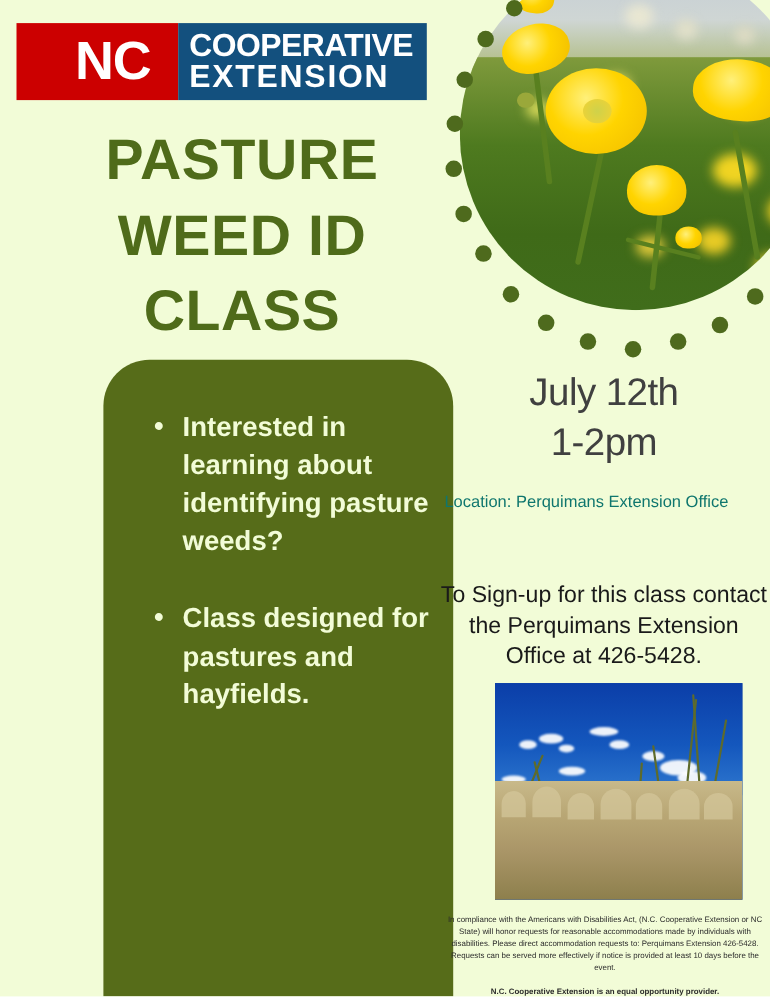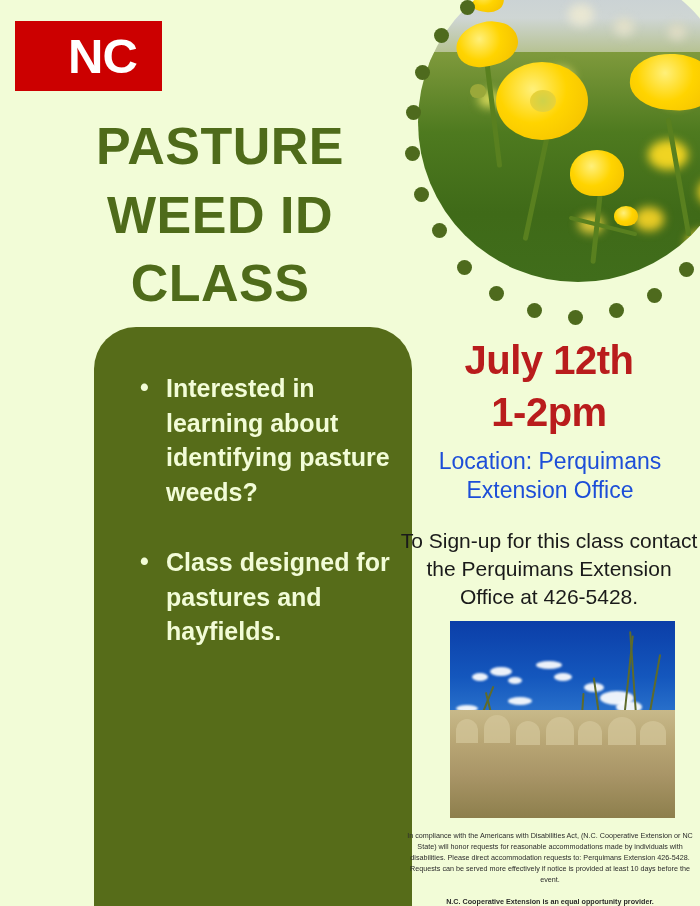--- a/index.html
+++ b/index.html
@@ -153,34 +153,34 @@
     color: #f2fcd7;
   }
 
   
   #date-block {
     position: absolute;
     left: 400px;
     top: 334px;
     width: 298px;
     text-align: center;
-    color: #b91c1c;
-    font-weight: bold;
-    font-size: 40px;
+    color: #404040;
+    font-weight: normal;
+    font-size: 35px;
     line-height: 1.30;
     letter-spacing: -0.5px;
   }
   #location-block {
     position: absolute;
     left: 404px;
     top: 447px;
     width: 292px;
-    text-align: center;
-    color: #1d4ed8;
-    font-size: 23px;
+    text-align: left;
+    color: #0f766e;
+    font-size: 15px;
     line-height: 1.28;
   }
   #signup-block {
     position: absolute;
     left: 400px;
     top: 527px;
     width: 298px;
     text-align: center;
     color: #1a1a1a;
     font-size: 21px;
@@ -241,20 +241,24 @@
   #fineprint .fp2 { display: block; margin-top: 11px; font-weight: bold; }
 </style>
 </head>
 <body>
 
 <div id="flyer">
 
   <div id="logo">
     <div id="logo-nc">
       <span>NC</span>
+    </div>
+    <div id="logo-text">
+      <div class="l1">COOPERATIVE</div>
+      <div class="l2">EXTENSION</div>
     </div>
   </div>
 
   <div id="headline">
     <div>PASTURE</div>
     <div>WEED ID</div>
     <div>CLASS</div>
   </div>
 
   <div id="flower-photo">

